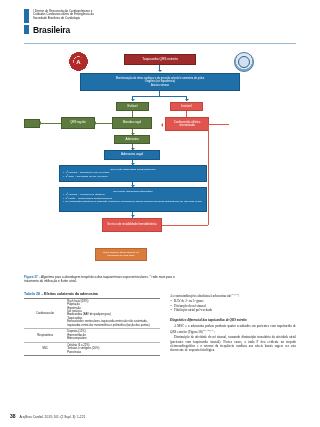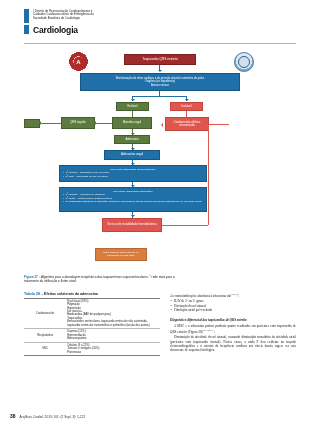--- a/index.html
+++ b/index.html
@@ -111,21 +111,21 @@
     <div class="hdr-row">
       <div class="hdr-bar"></div>
       <div class="hdr-lines">
         <div>I Diretriz de Ressuscitação Cardiopulmonar e</div>
         <div>Cuidados Cardiovasculares de Emergência da</div>
         <div>Sociedade Brasileira de Cardiologia</div>
       </div>
     </div>
     <div class="hdr-title-row">
       <div class="hdr-bar2"></div>
-      <div class="hdr-title">Cardiologia</div>
+      <div class="hdr-title">Brasileira</div>
     </div>
   </div>
   <div class="hdr-rule"></div>
 
   <div class="flow">
 
     <div class="logo logo-a">
       <div class="core">A</div>
     </div>
     <div class="logo logo-b">

